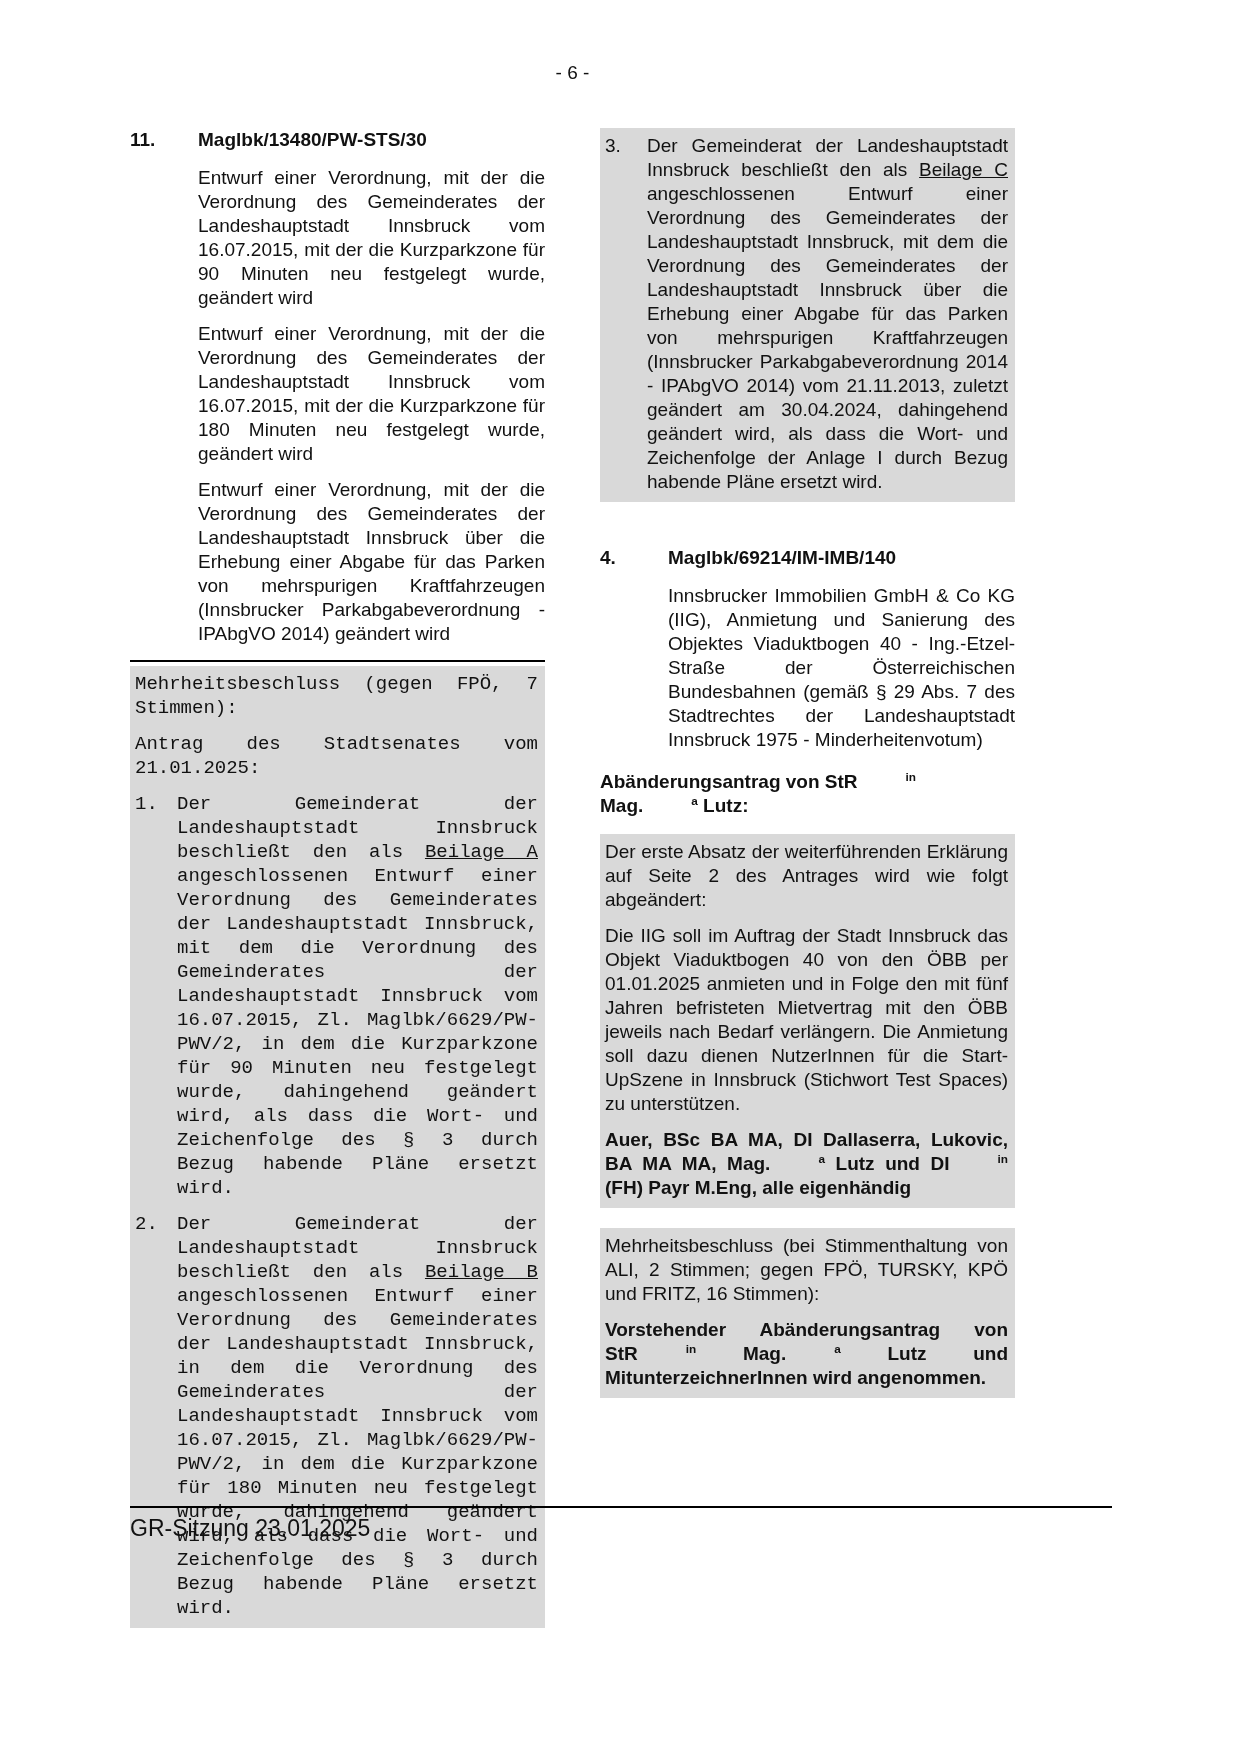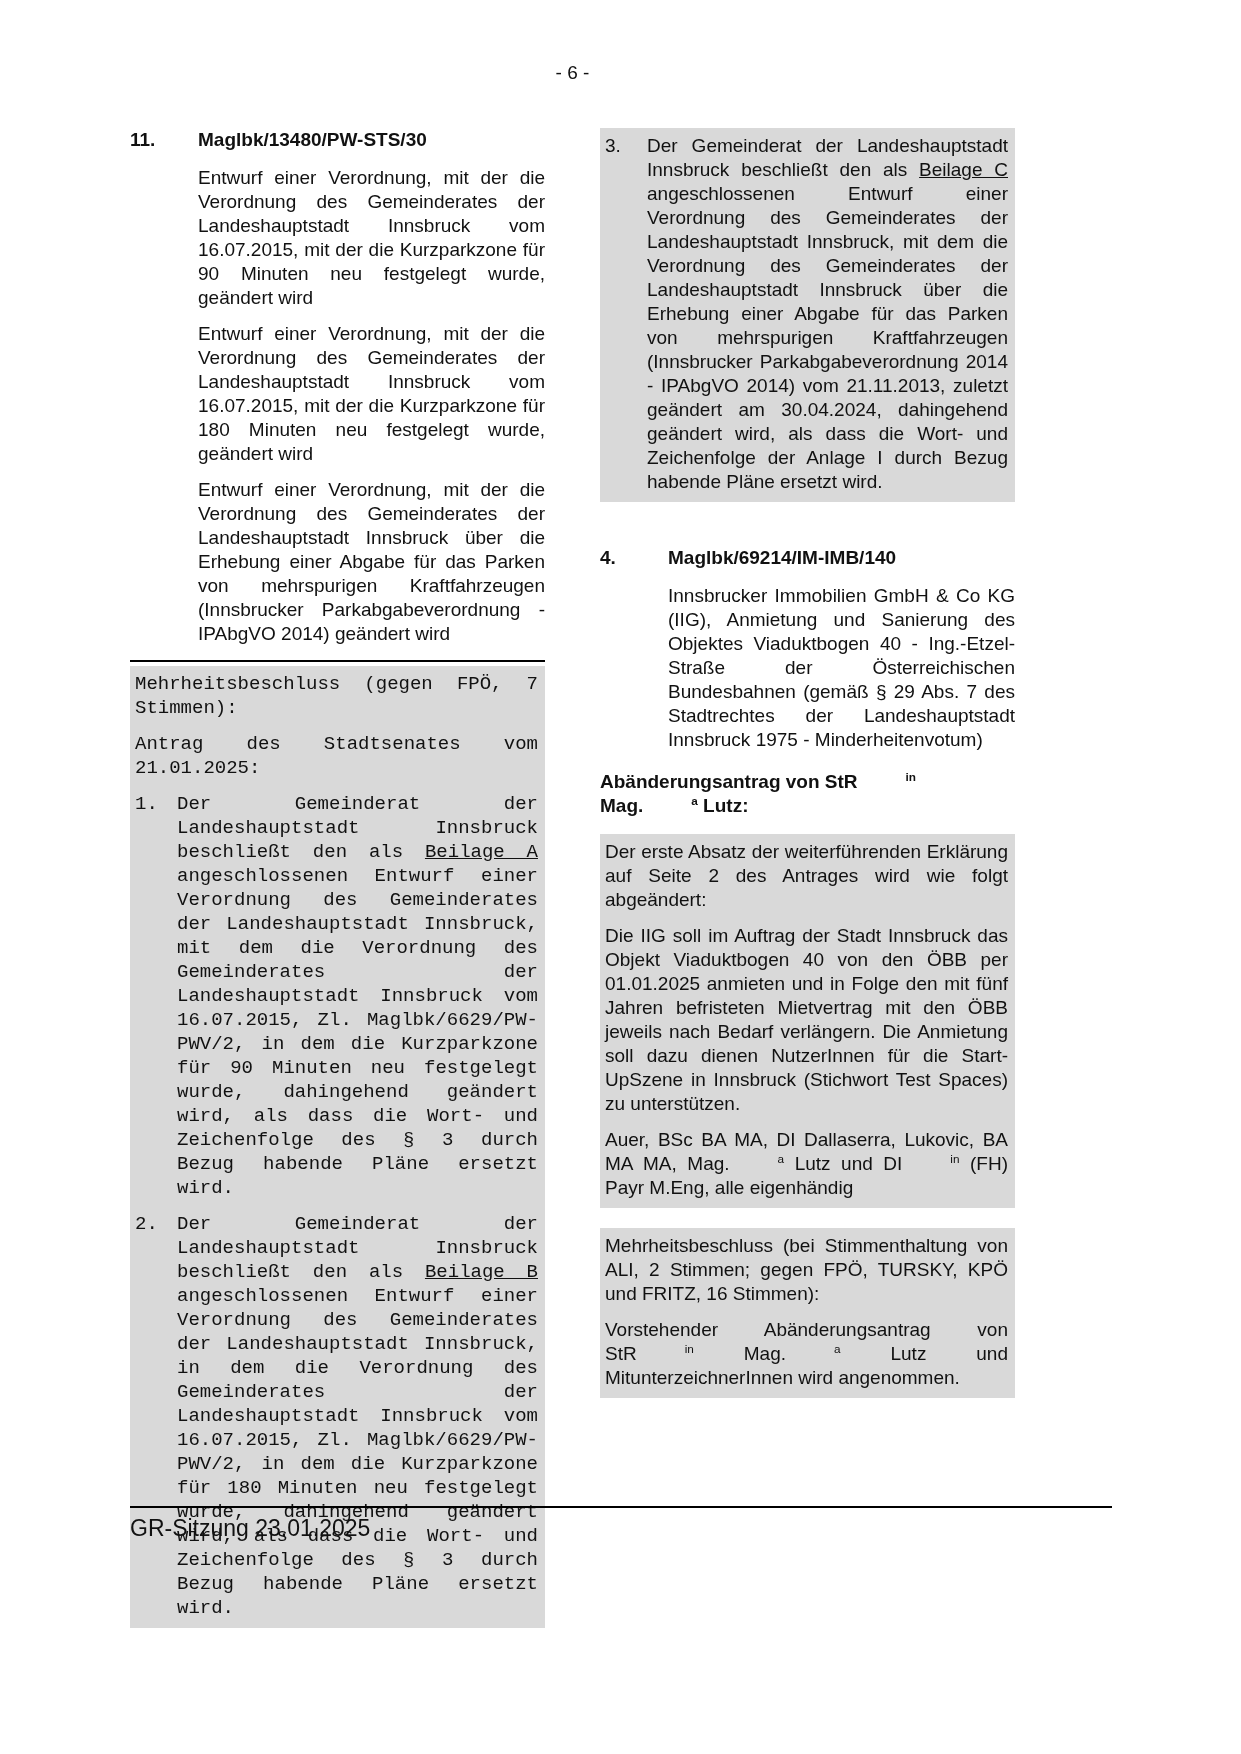--- a/index.html
+++ b/index.html
@@ -45,21 +45,21 @@
 
   .subject { font-weight: 400; margin: 0 0 12px 68px !important; }
   .subject12 { margin-bottom: 18px !important; }
 
   .rule { height: 0; border-top: 2px solid #000; margin-top: 14px; }
 
   .shaded {
     background: var(--shade, #d9d9d9);
     padding: 6px 7px 8px 5px;
   }
-  .shaded p:last-child { margin-bottom: 0; }
+  .shaded p:last-child { margin-bottom: 0; font-weight: bold; }
   .left-shaded { margin-top: 4px; font-family: Liberation Mono, monospace; }
   .item3-block { margin-bottom: 44px; }
   .decision2 { margin-top: 20px; }
 
   .point { display: flex; margin-bottom: 12px; }
   .point:last-child { margin-bottom: 0; }
   .pnum { width: 42px; flex: none; }
   .ptext { flex: 1; }
 
   .amend-head { font-weight: 700; margin: 0 0 16px 0 !important; }

